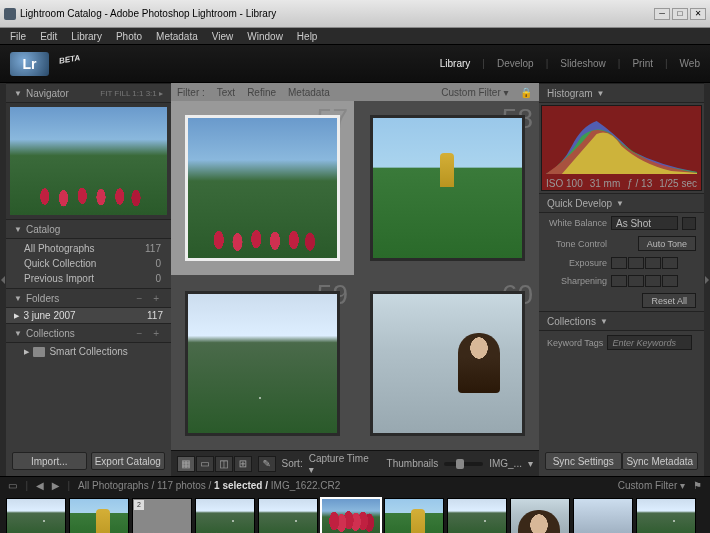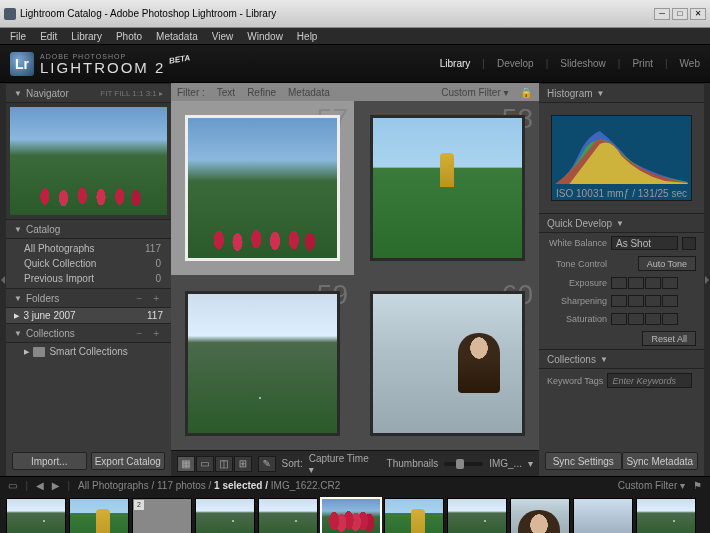--- a/index.html
+++ b/index.html
@@ -4,21 +4,21 @@
 <style>
 *{margin:0;padding:0;box-sizing:border-box;font-family:"Lucida Grande","Segoe UI",Arial,sans-serif;font-size:10px;-webkit-font-smoothing:antialiased}
 body{background:#1a1a1a;color:#a8a8a8;width:710px;height:533px;overflow:hidden}
 .titlebar{height:28px;background:linear-gradient(#e8e8e8,#c8c8c8);display:flex;align-items:center;padding:0 4px;color:#000;border-bottom:1px solid #888}
 .titlebar .icon{width:12px;height:12px;background:#4a5a6a;margin-right:4px;border-radius:2px}
 .titlebar .spacer{flex:1}
 .winbtn{width:16px;height:12px;margin-left:2px;background:#ddd;border:1px solid #999;display:flex;align-items:center;justify-content:center;font-size:8px}
 .menubar{height:17px;background:#2a2a2a;display:flex;align-items:center;padding:0 4px;gap:2px;border-bottom:1px solid #000}
 .menubar span{padding:1px 6px;color:#ccc;cursor:default}
 .brandrow{height:38px;background:linear-gradient(#1a1a1a,#0e0e0e);display:flex;align-items:center;padding:0 10px;border-bottom:1px solid #000}
-.lr-logo{width:24px;height:24px;background:radial-gradient(circle at 35% 35%,#7aa8d4,#2a4a6a);border-radius:3px;display:flex;align-items:center;justify-content:center;color:#fff;font-size:14px;font-weight:bold;margin-right:6px}
+.lr-logo{width:39px;height:24px;background:radial-gradient(circle at 35% 35%,#7aa8d4,#2a4a6a);border-radius:3px;display:flex;align-items:center;justify-content:center;color:#fff;font-size:14px;font-weight:bold;margin-right:6px}
 .brandtext{line-height:1}
 .brandtext .small{font-size:7px;letter-spacing:1px;color:#888}
 .brandtext .big{font-size:15px;letter-spacing:2px;color:#ddd;font-weight:300}
 .beta{font-size:8px;color:#ddd;transform:rotate(-10deg);margin-left:4px;margin-top:-8px;font-style:italic;font-weight:bold}
 .modules{margin-left:auto;display:flex;gap:12px;font-size:13px}
 .modules span{color:#888;cursor:pointer}
 .modules span.active{color:#eee}
 .modules .sep{color:#444}
 .mainrow{display:flex;height:393px}
 .leftpanel,.rightpanel{width:165px;background:#3a3a3a;display:flex;flex-direction:column}
@@ -63,21 +63,21 @@
 .t59{background:linear-gradient(180deg,#cde 0%,#def 30%,#4a6a4a 35%,#2a5a2a 100%);position:relative}
 .t59::before{content:"";position:absolute;bottom:18%;left:38%;width:30px;height:20px;background:radial-gradient(circle,#fff 2%,transparent 8%);opacity:.8}
 .t60{background:linear-gradient(180deg,#c8d8e0 0%,#b0c0c8 40%,#98a8b0 100%);position:relative}
 .t60::before{content:"";position:absolute;right:15%;top:28%;width:42px;height:60px;background:radial-gradient(ellipse 18px 22px at 50% 25%,#d8b898 48%,transparent 49%),linear-gradient(#3a2818 40%,#2a1808 100%);border-radius:20px 20px 4px 4px}
 .toolbar{height:26px;background:#2a2a2a;display:flex;align-items:center;padding:0 6px;gap:6px;border-top:1px solid #111}
 .viewbtns{display:flex;gap:1px}
 .vb{width:18px;height:16px;background:#3a3a3a;border:1px solid #1a1a1a;display:flex;align-items:center;justify-content:center}
 .vb.active{background:#555}
 .slider-mini{width:40px;height:4px;background:#1a1a1a;border-radius:2px;position:relative}
 .slider-mini::after{content:"";position:absolute;left:30%;top:-3px;width:8px;height:10px;background:#888;border-radius:2px}
-.histogram{height:86px;background:#0c4a6e;margin:12px;position:relative;border:1px solid #1a1a1a}
+.histogram{height:86px;background:#7f1d1d;margin:2px;position:relative;border:1px solid #1a1a1a}
 .histo-svg{width:100%;height:70px}
 .histo-info{position:absolute;bottom:1px;left:0;right:0;display:flex;justify-content:space-between;padding:0 4px;font-size:8px;color:#999}
 .qd-row{display:flex;align-items:center;padding:3px 8px;gap:4px}
 .qd-row .lbl{width:60px;text-align:right;color:#999;font-size:9px}
 .qd-row .val{flex:1;height:14px;background:#2f2f2f;border:1px solid #1a1a1a;display:flex;align-items:center;padding:0 4px;color:#bbb;font-size:9px}
 .qd-row .mini{width:14px;height:13px;background:#2f2f2f;border:1px solid #1a1a1a}
 .steppers{display:flex;gap:1px}
 .step{width:16px;height:12px;background:#3a3a3a;border:1px solid #1a1a1a}
 .qd-btn{height:15px;padding:0 8px;background:#3f3f3f;border:1px solid #1a1a1a;color:#bbb;display:flex;align-items:center;font-size:9px;margin-left:auto}
 .kw-row{display:flex;align-items:center;padding:4px 8px;gap:4px}
@@ -114,24 +114,20 @@
   <span>Library</span>
   <span>Photo</span>
   <span>Metadata</span>
   <span>View</span>
   <span>Window</span>
   <span>Help</span>
 </div>
 
 <div class="brandrow">
   <div class="lr-logo">Lr</div>
-  <div class="brandtext">
-    <div class="small">ADOBE PHOTOSHOP</div>
-    <div class="big">LIGHTROOM 2</div>
-  </div>
   <div class="beta">BETA</div>
   <div class="modules">
     <span class="active">Library</span>
       <span class="sep">|</span>
     <span>Develop</span>
       <span class="sep">|</span>
     <span>Slideshow</span>
       <span class="sep">|</span>
     <span>Print</span>
       <span class="sep">|</span>
@@ -291,29 +287,20 @@
     <div class="qd-row">
         <span class="lbl">Sharpening</span>
         <div class="steppers">
           <div class="step"></div>
           <div class="step"></div>
           <div class="step"></div>
           <div class="step"></div>
         </div>
       </div>
     <div class="qd-row">
-        <span class="lbl">Saturation</span>
-        <div class="steppers">
-          <div class="step"></div>
-          <div class="step"></div>
-          <div class="step"></div>
-          <div class="step"></div>
-        </div>
-      </div>
-    <div class="qd-row">
         <div class="qd-btn" style="margin-left:auto">Reset All</div>
       </div>
 
     <div class="panel-header right">
       <span>Collections</span>
       <span class="tri">▼</span>
     </div>
     <div class="kw-row">
       <span class="lbl">Keyword Tags</span>
       <div class="inp">Enter Keywords</div>

